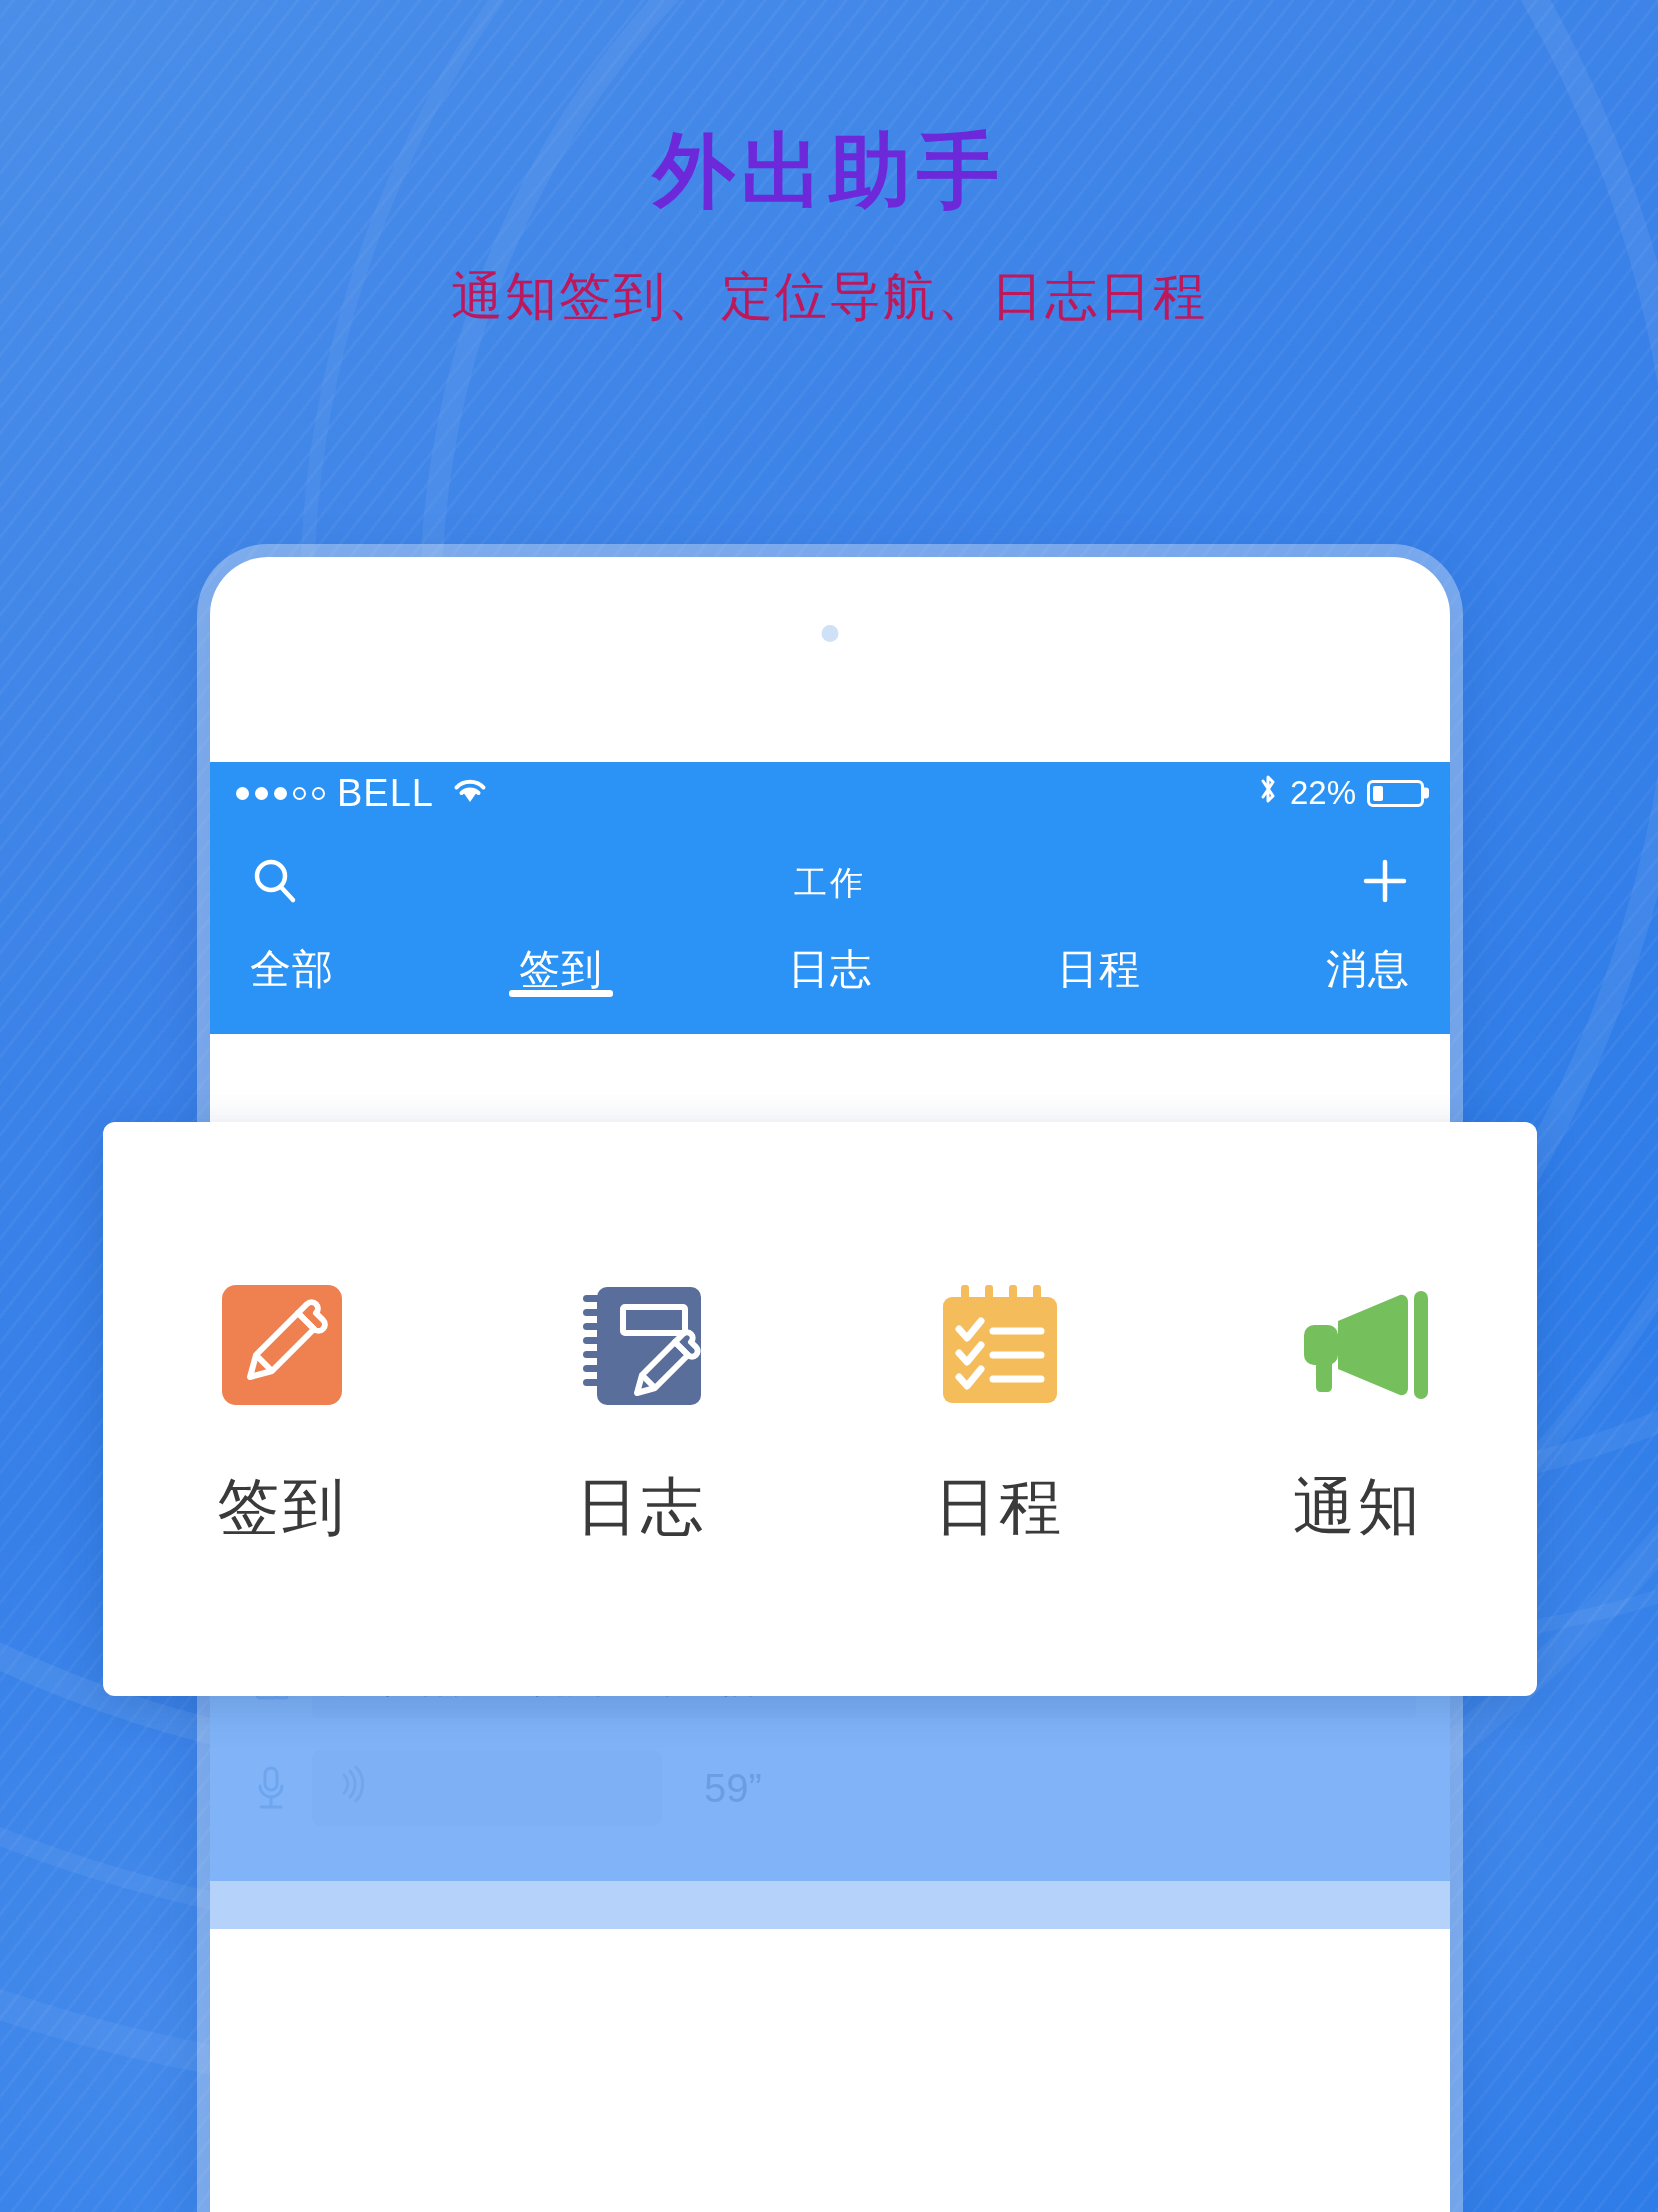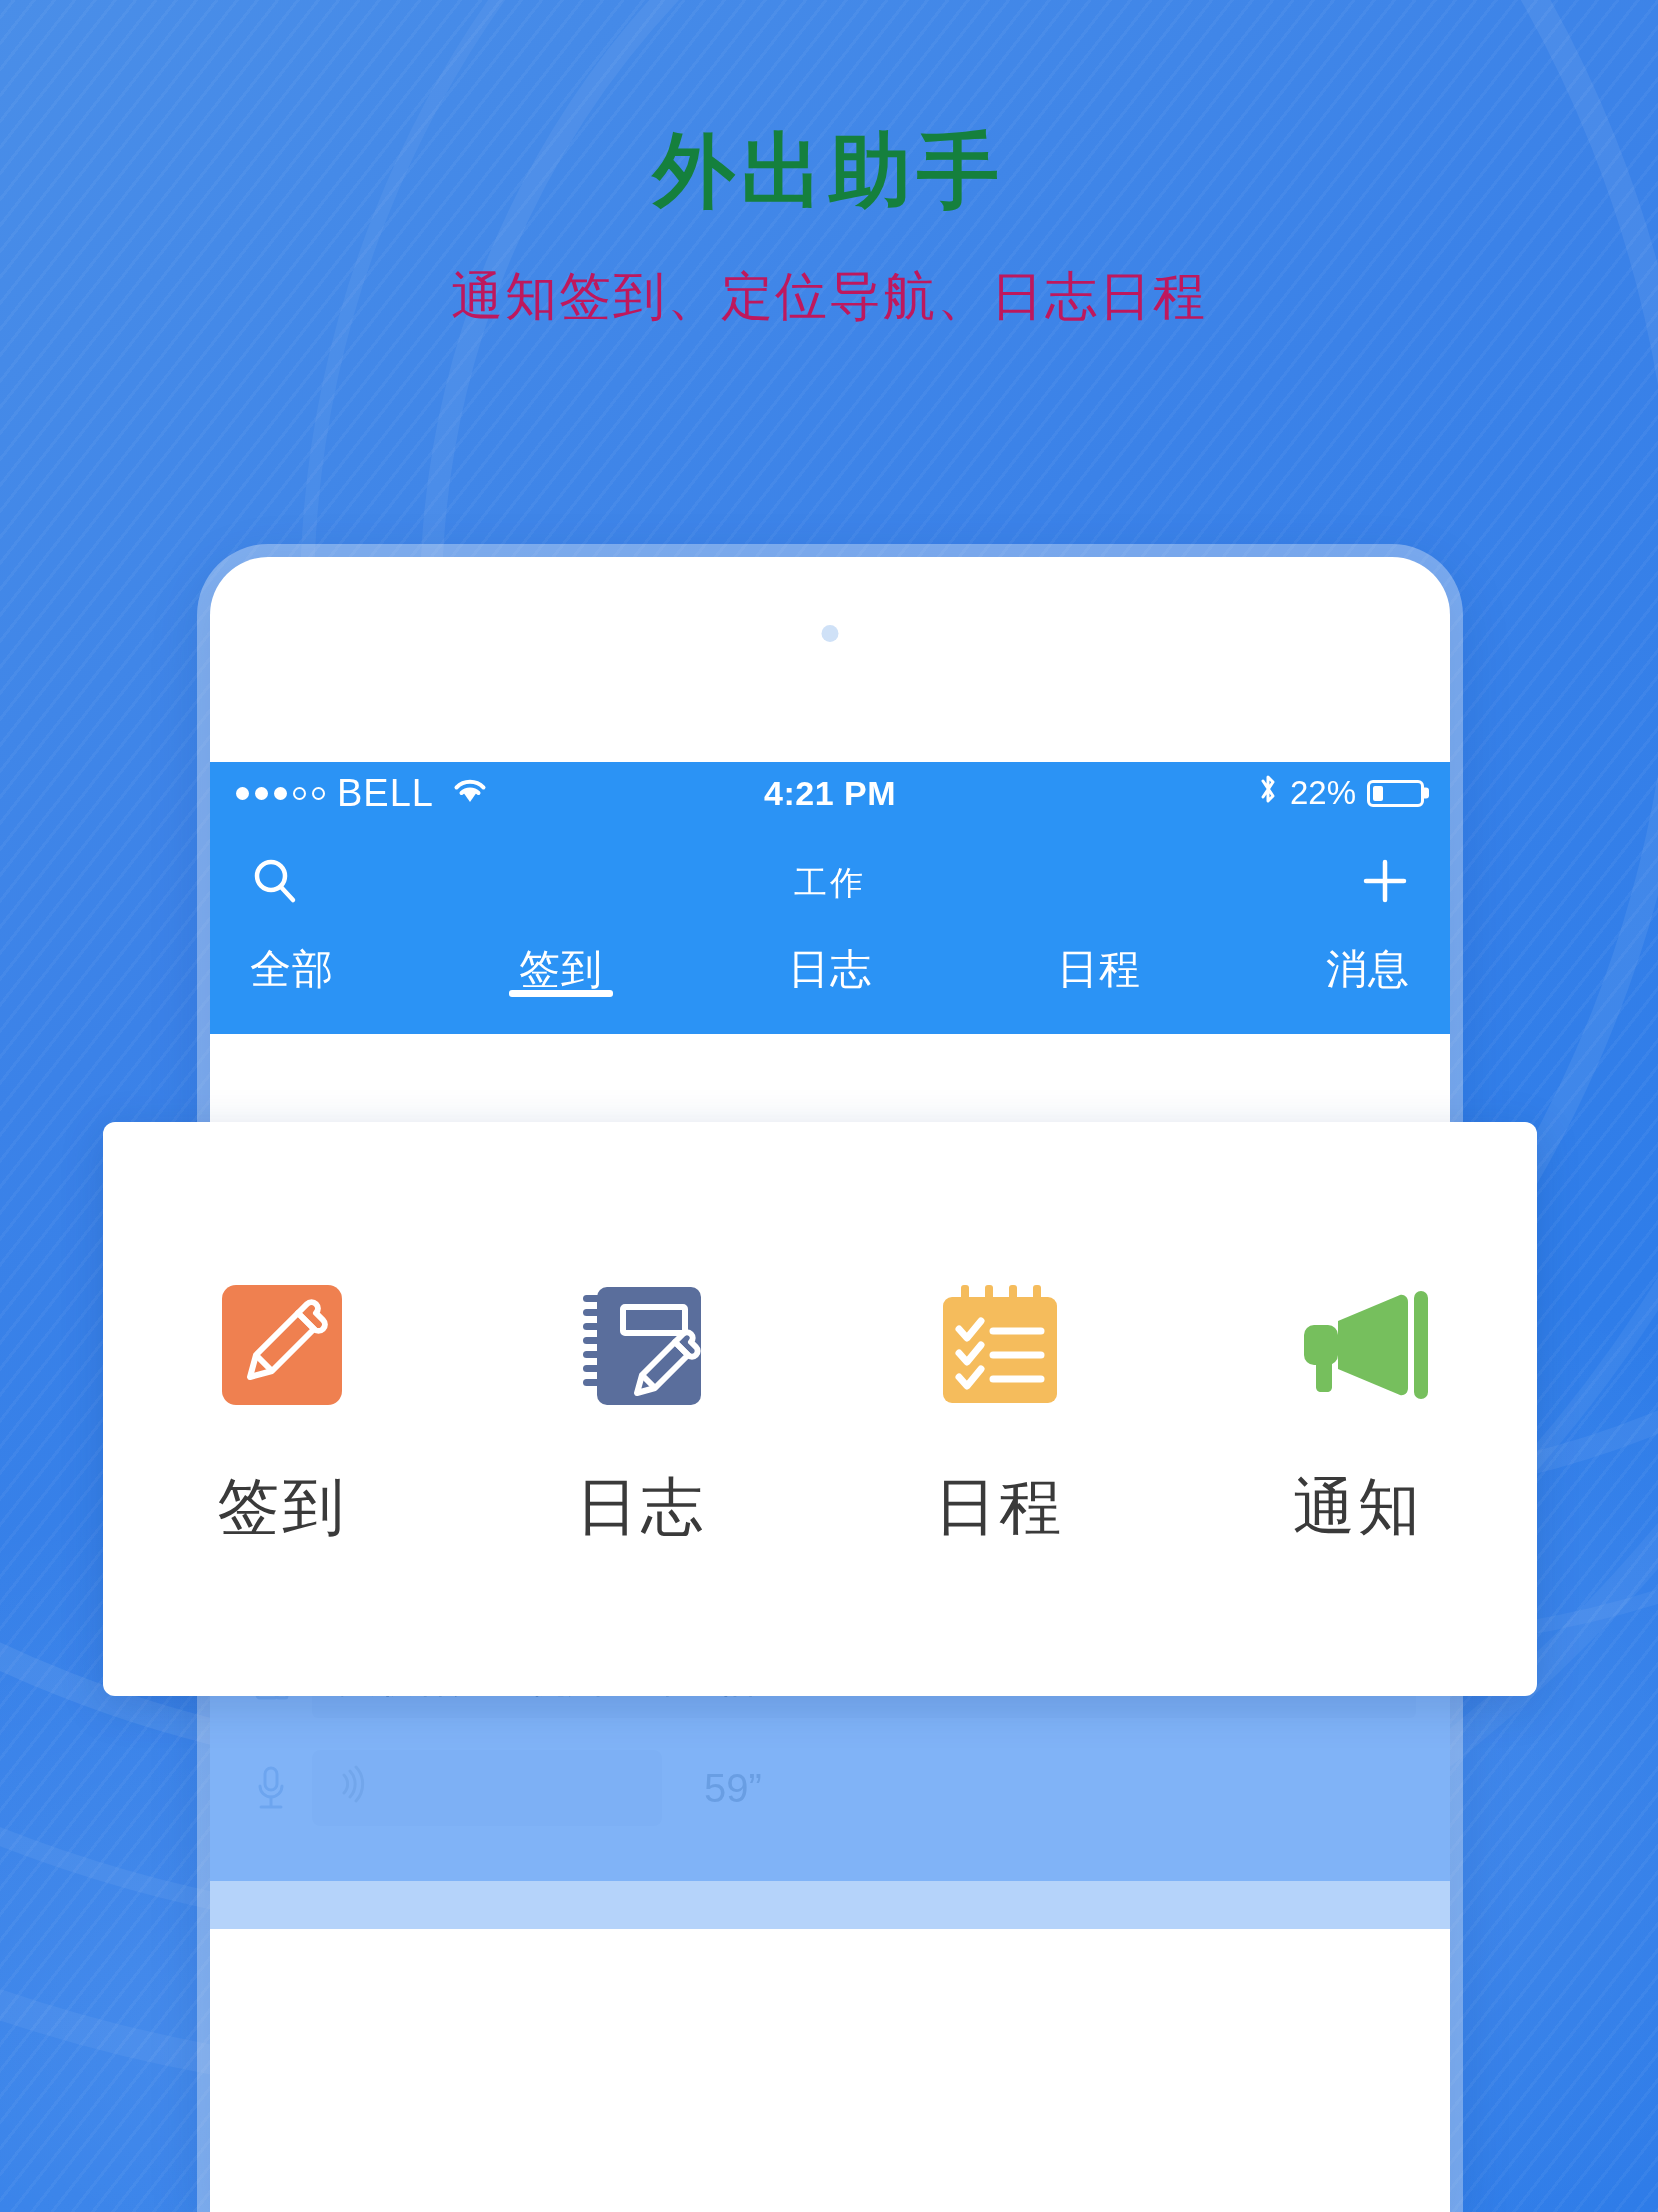--- a/index.html
+++ b/index.html
@@ -49,21 +49,21 @@
   .glow-bl {
     position: absolute; left: -500px; bottom: -420px;
     width: 1400px; height: 1200px;
     background: radial-gradient(ellipse at 50% 50%, rgba(255,255,255,0.10) 0%, rgba(255,255,255,0.0) 62%);
   }
 
   
   .header { position: absolute; left: 0; right: 0; top: 0; text-align: center; z-index: 5; }
   .hero-title {
     margin-top: 130px;
-    color: #15803d;
+    color: #6d28d9;
     font-size: 82px;
     font-weight: bold;
     letter-spacing: 6px;
     line-height: 1;
   }
   .hero-sub {
     margin-top: 58px;
     color: #be185d;
     font-size: 52px;
     font-weight: normal;
@@ -248,21 +248,20 @@
         </span>
         <span class="carrier">BELL</span>
         <span class="wifi-icon">
           <svg width="36" height="28" viewBox="0 0 36 28">
             <path d="M18 26 L11 16 A 11 11 0 0 1 25 16 Z" fill="#ffffff"></path>
             <path d="M4.5 11.5 A 19 19 0 0 1 31.5 11.5" stroke="#ffffff" stroke-width="4" fill="none" stroke-linecap="round"></path>
             <path d="M9.5 17 A 12 12 0 0 1 26.5 17" stroke="#ffffff" stroke-width="4" fill="none" stroke-linecap="round"></path>
           </svg>
         </span>
       </div>
-      <div class="sb-time">4:21 PM</div>
       <div class="sb-right">
         <span>
           <svg width="22" height="34" viewBox="0 0 22 34">
             <path d="M6 9 L16 24 L11 29 L11 5 L16 10 L6 25" stroke="#ffffff" stroke-width="3" fill="none" stroke-linejoin="round" stroke-linecap="round"></path>
           </svg>
         </span>
         <span class="battery-pct">22%</span>
         <span class="battery">
           <span class="battery-fill"></span>
         </span>

